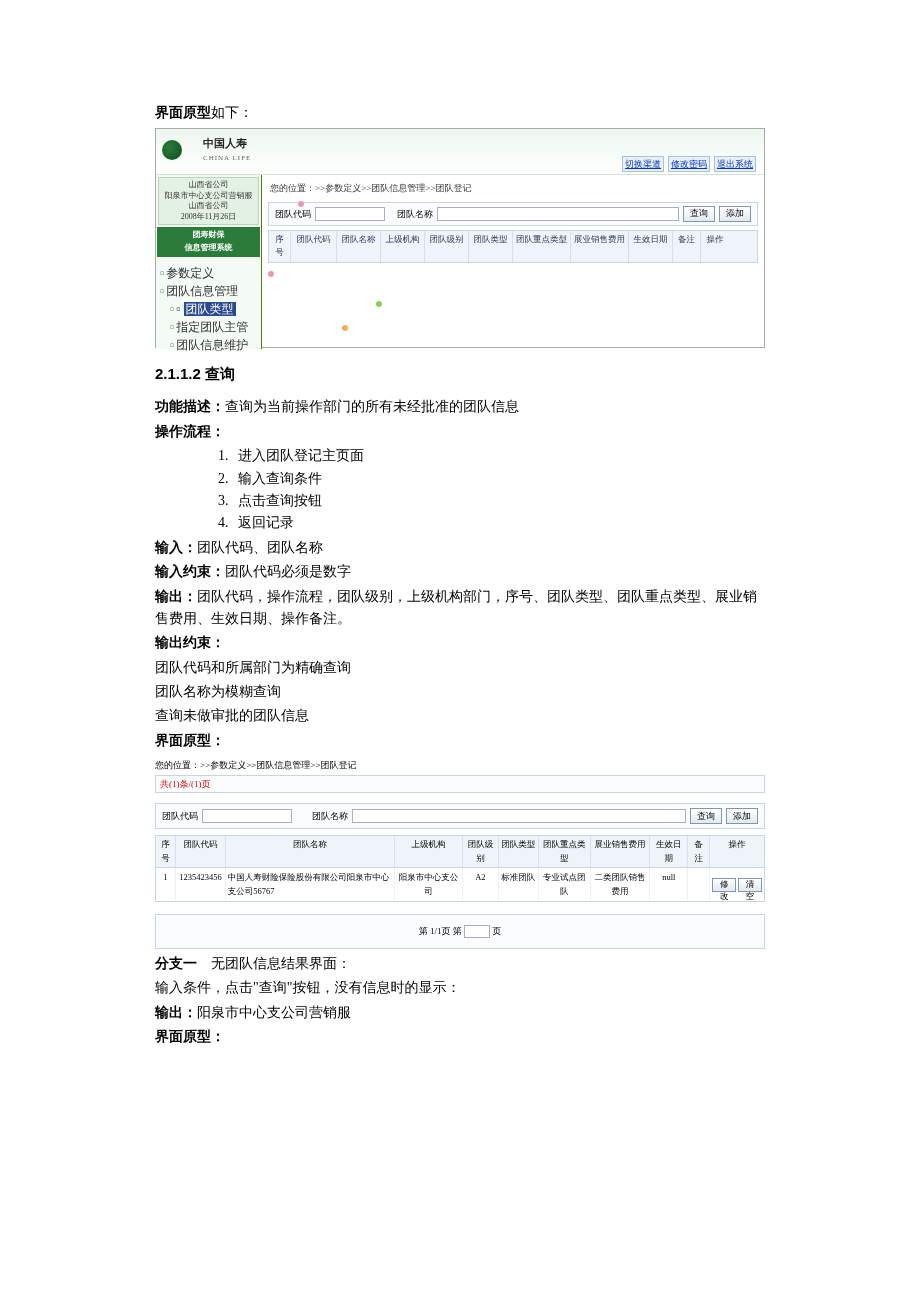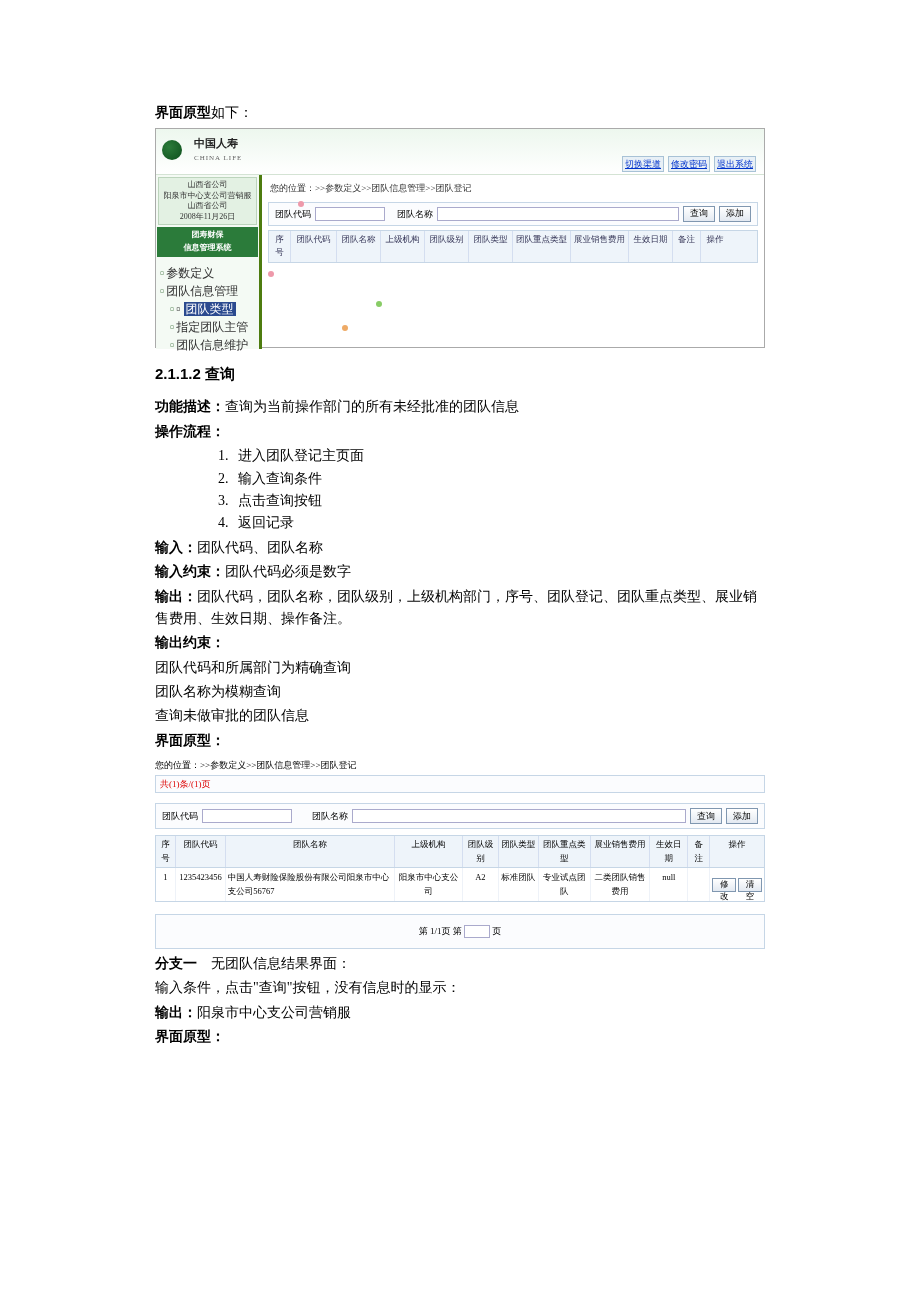--- a/index.html
+++ b/index.html
@@ -6,29 +6,29 @@
   body { font-family: "SimSun", "宋体", serif; font-size: 14px; background: #fff; color: #000; padding: 100px 155px 100px 155px; line-height: 1.6; }
   .bold { font-weight: bold; }
   p { margin: 2px 0; }
   h2 { font-family: Arial, "SimHei", sans-serif; font-size: 15px; font-weight: bold; margin: 14px 0 10px 0; }
   ol { list-style: decimal; margin-left: 5.5em; }
   ol li { padding-left: 6px; }
 
   
   .shot1 { width: 610px; height: 220px; border: 1px solid #aaa; background: #fff; margin-top: 4px; }
   .shot1 .topbar { height: 46px; background: linear-gradient(#edf7ee,#fff); position: relative; border-bottom: 1px solid #d4e3d4; }
-  .shot1 .logo { position: absolute; left: 6px; top: 6px; display: flex; align-items: center; gap: 12px; }
+  .shot1 .logo { position: absolute; left: 6px; top: 6px; display: flex; align-items: center; gap: 21px; }
   .shot1 .logo-circle { width: 20px; height: 20px; border-radius: 50%; background: radial-gradient(circle at 35% 35%, #2b7b3a, #0d4e1c); }
   .shot1 .logo-text { font-family: "SimHei", sans-serif; font-size: 11px; font-weight: bold; color: #222; }
   .shot1 .logo-sub { font-size: 7px; color: #666; letter-spacing: 1px; }
   .shot1 .banner { position: absolute; left: 170px; top: 4px; font-family: "SimHei", sans-serif; font-size: 22px; font-weight: bold; -webkit-text-stroke: 1px #c06000; color: #ffd24a; letter-spacing: 2px; }
   .shot1 .toplinks { position: absolute; right: 8px; bottom: 2px; display: flex; gap: 4px; font-size: 9px; }
   .shot1 .toplinks span { color: #0033cc; text-decoration: underline; cursor: pointer; border: 1px solid #a8c2d6; padding: 0 2px; background: #e8f0f6; }
   .shot1 .body { display: flex; height: 174px; font-size: 9px; }
-  .shot1 .sidebar { width: 106px; background: #f4faf4; border-right: 3px solid #4d7c0f; position: relative; }
+  .shot1 .sidebar { width: 106px; background: #f4faf4; border-right: 1px solid #4d7c0f; position: relative; }
   .shot1 .sidebar .orgbox { background: #e3f1e3; border: 1px solid #bcd4bc; margin: 2px; padding: 2px 2px; font-size: 8px; text-align: center; color: #333; line-height: 1.3; }
   .shot1 .sidebar .systitle { background: #2b7b3a; color: #fff; text-align: center; font-size: 8px; padding: 2px 0; margin: 1px; font-weight: bold; }
   .shot1 .sidebar .tree { padding: 6px 4px; font-size: 12px; color: #333; line-height: 1.5; }
   .shot1 .sidebar .tree .node::before { content: "▫"; color: #5e8a5e; margin-right: 2px; }
   .shot1 .sidebar .tree .sub { padding-left: 10px; }
   .shot1 .sidebar .tree .hl { background: #2b4a8f; color: #fff; padding: 0 2px; }
   .shot1 .main { flex: 1; padding: 4px 6px; position: relative; }
   .shot1 .breadcrumb { font-size: 9px; color: #333; padding: 2px 0 6px 2px; }
   .shot1 .searchrow { border: 1px solid #c6d6e6; background: #fbfcfe; padding: 3px 6px; display: flex; align-items: center; gap: 4px; font-size: 9px; }
   .shot1 .searchrow input { border: 1px solid #aac; font-size: 9px; height: 14px; padding: 0 2px; }
@@ -134,21 +134,21 @@
 <p><span class="bold">功能描述：</span><span>查询为当前操作部门的所有未经批准的团队信息</span></p>
 <p class="bold">操作流程：</p>
 <ol>
   <li>进入团队登记主页面</li>
   <li>输入查询条件</li>
   <li>点击查询按钮</li>
   <li>返回记录</li>
 </ol>
 <p><span class="bold">输入：</span><span>团队代码、团队名称</span></p>
 <p><span class="bold">输入约束：</span><span>团队代码必须是数字</span></p>
-<p><span class="bold">输出：</span><span>团队代码，团队名称，团队级别，上级机构部门，序号、团队登记、团队重点类型、展业销售费用、生效日期、操作备注。</span></p>
+<p><span class="bold">输出：</span><span>团队代码，操作流程，团队级别，上级机构部门，序号、团队类型、团队重点类型、展业销售费用、生效日期、操作备注。</span></p>
 <p class="bold">输出约束：</p>
 <p>团队代码和所属部门为精确查询</p>
 <p>团队名称为模糊查询</p>
 <p>查询未做审批的团队信息</p>
 <p class="bold">界面原型：</p>
 
 <div class="shot2">
   <div class="breadcrumb">您的位置：&gt;&gt;参数定义&gt;&gt;团队信息管理&gt;&gt;团队登记</div>
   <div class="redtab"><span>共(1)条/(1)页</span></div>
   <div class="searchrow">

